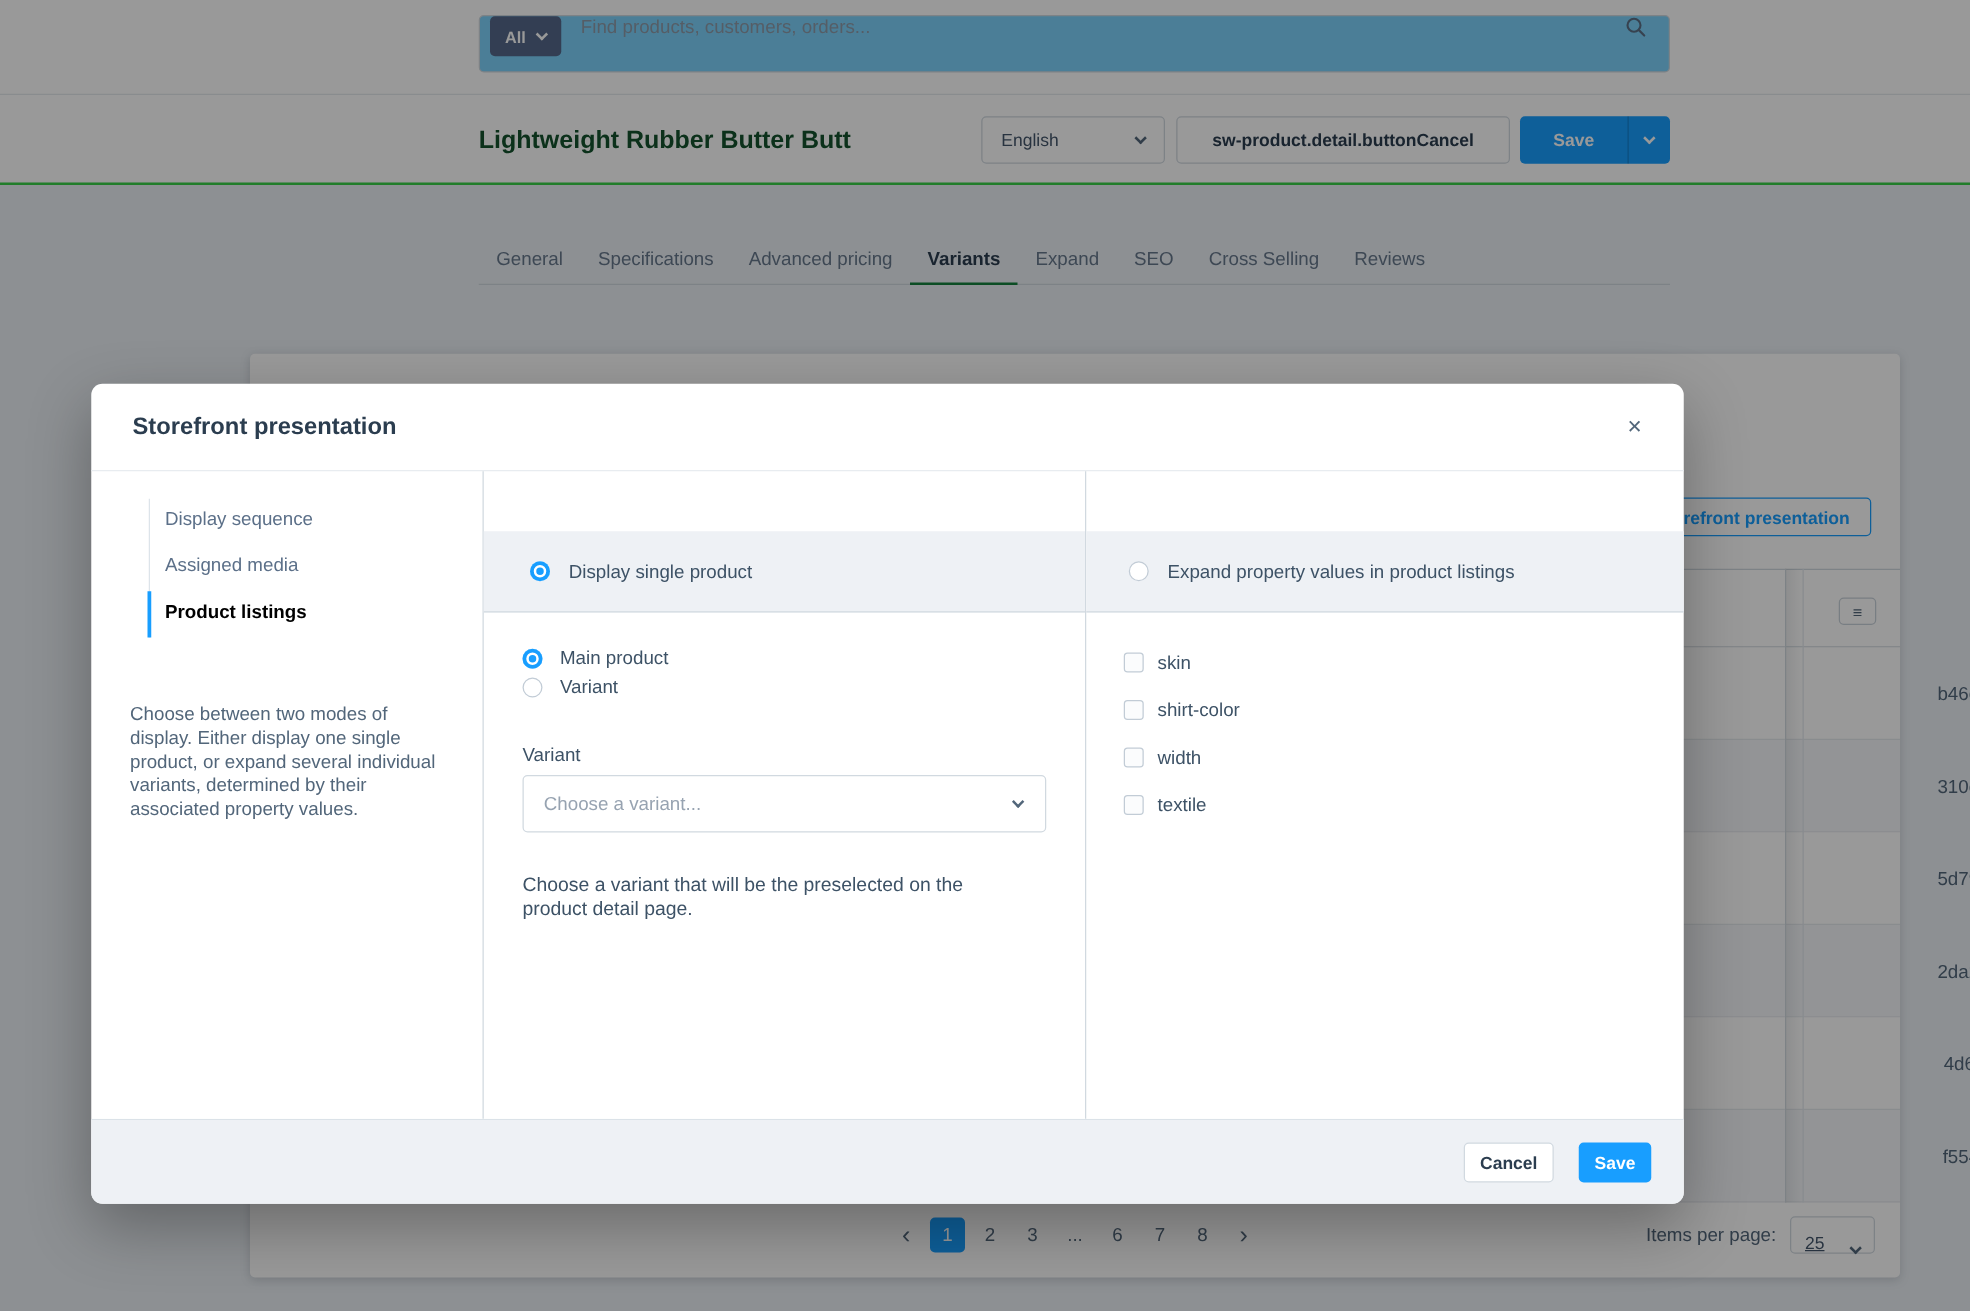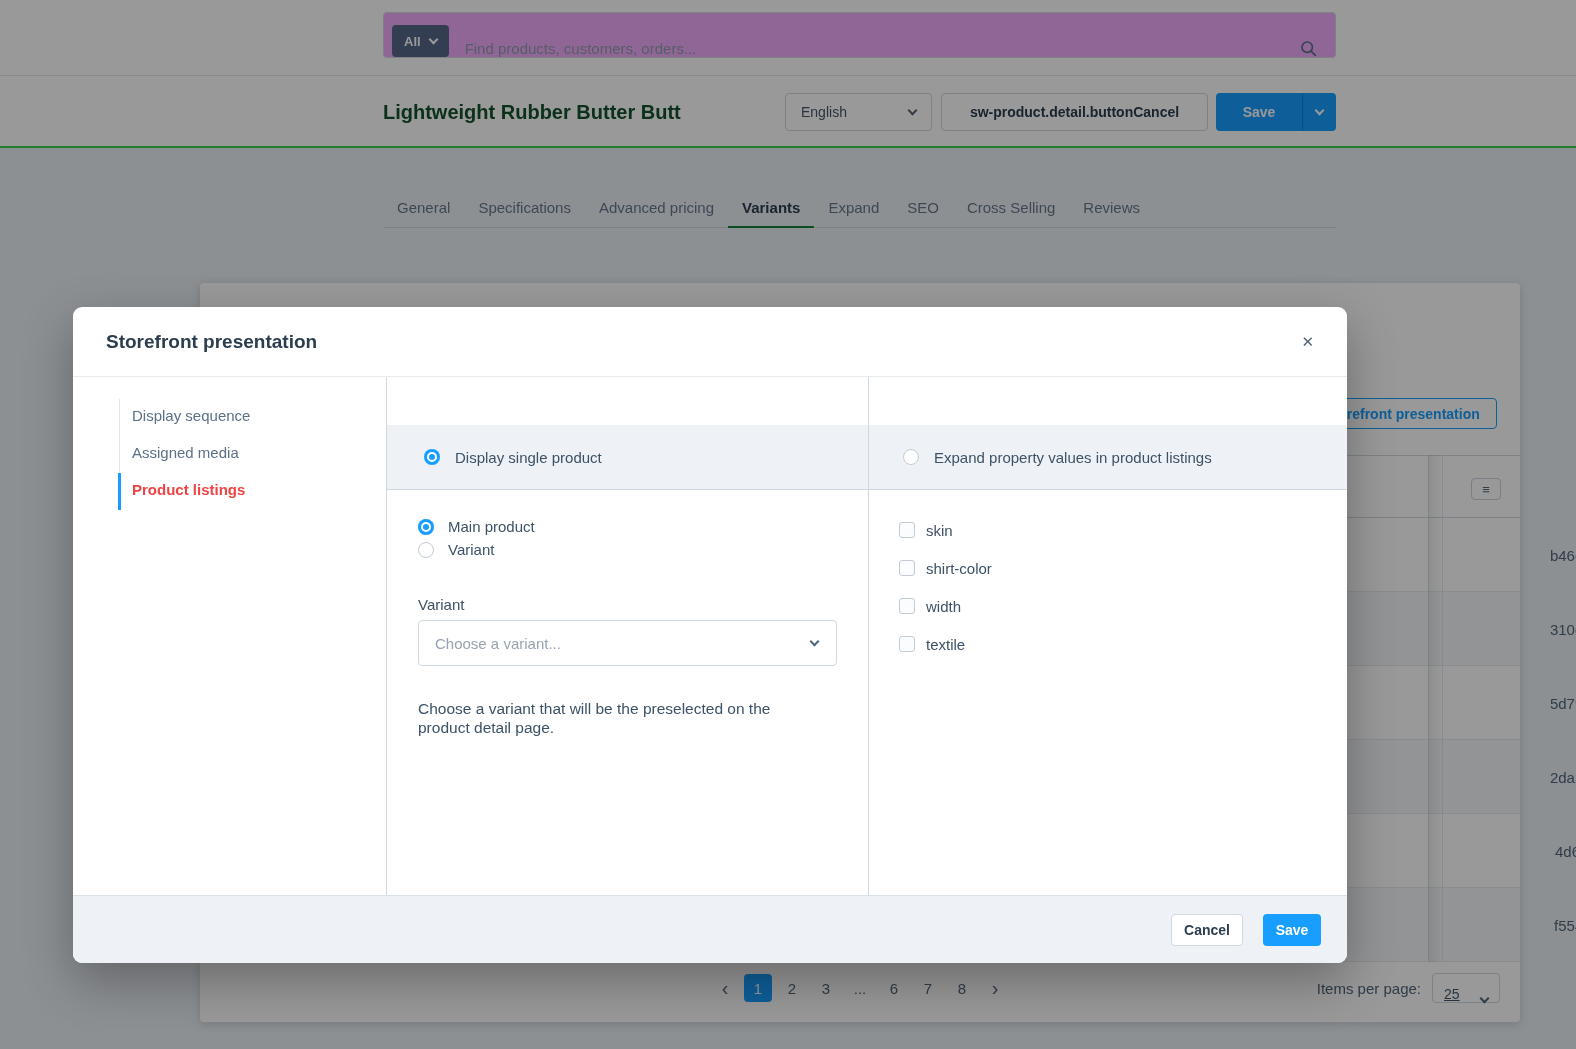--- a/index.html
+++ b/index.html
@@ -3,22 +3,22 @@
 <meta charset="utf-8">
 <style>
   * { margin:0; padding:0; box-sizing:border-box; }
   html,body { background:#8b9199; }
   #app {
     position:relative; width:1576px; height:1049px; overflow:hidden;
     background:#ebf0f5; font-family:"Liberation Sans", sans-serif; color:#52667a;
   }
   
   .topbar { position:absolute; left:0; top:0; width:1576px; height:76px; background:#fff; border-bottom:1px solid #e5e9ed; }
-  .searchbox { position:absolute; left:383px; top:12px; width:953px; height:46px; background:#f0abfc;
-    border:1px solid #d1d9e0; border-radius:4px; display:flex; align-items:flex-end; }
+  .searchbox { position:absolute; left:383px; top:12px; width:953px; height:46px; background:#7dd3fc;
+    border:1px solid #d1d9e0; border-radius:4px; display:flex; align-items:flex-start; }
   .search-chip { margin-left:8px; background:#55688a; color:#fff; border-radius:4px; height:32px;
     display:flex; align-items:center; gap:9px; padding:0 12px; font-size:13px; font-weight:700; cursor:pointer; }
   .searchbox input { border:none; outline:none; flex:1; font-size:15px; color:#52667a; padding-left:16px;
     font-family:"Liberation Sans", sans-serif; background:transparent; }
   .searchbox input::placeholder { color:#8e9cab; }
   .mag { margin-right:18px; display:flex; }
   .chev { display:inline-block; width:7px; height:7px; border-right:2px solid currentColor; border-bottom:2px solid currentColor;
     transform:rotate(45deg); margin-top:-4px; }
   
   .smartbar { position:absolute; left:0; top:76px; width:1576px; height:72px; background:#fff; border-bottom:2px solid #37d046; }
@@ -77,21 +77,21 @@
   .c3 .band { padding-left:34px; }
   .band-label { font-size:15px; color:#3d5266; }
   .radio { width:16px; height:16px; border-radius:50%; background:#fff; border:1px solid #c2ccd6; flex:none; cursor:pointer; }
   .radio.on { border:none; background:#189eff; box-shadow:inset 0 0 0 3px #189eff, inset 0 0 0 5px #fff; }
   .checkbox { width:16px; height:16px; border-radius:3px; background:#fbfcfd; border:1px solid #c2ccd6; flex:none; cursor:pointer; }
   
   .mnav { position:absolute; left:16px; top:20px; width:100%; }
   .mnav-rail { position:absolute; left:30px; top:2px; height:111px; width:1px; background:#dde4ea; }
   .mnav-active-bar { position:absolute; left:29px; top:76px; height:37px; width:3px; background:#189eff; }
   .mnav-item { height:37px; line-height:37px; padding-left:43px; font-size:15px; color:#5c7089; cursor:pointer; }
-  .mnav-item.active { color:#ef4444; font-weight:700; }
+  .mnav-item.active { color:#000000; font-weight:700; }
   .m-desc { position:absolute; left:31px; top:185px; width:250px; font-size:15px; line-height:19px; color:#52667a; }
   
   .radio-row { display:flex; align-items:center; gap:14px; }
   .c2 .content { padding:28px 0 0 31px; }
   .c2 .radio-row + .radio-row { margin-top:6px; }
   .radio-row .lbl { font-size:15px; color:#3d5266; }
   .field-label { margin-top:38px; font-size:15px; color:#3d5266; }
   .select { margin-top:7px; width:419px; height:46px; border:1px solid #d1d9e0; border-radius:4px; background:#fff;
     display:flex; align-items:center; justify-content:space-between; padding:0 18px 0 16px; cursor:pointer; }
   .select .ph { font-size:15px; color:#97a3b1; }
@@ -225,20 +225,21 @@
     <div class="modal-body">
 
       <div class="mcol c1">
         <div class="mnav">
           <div class="mnav-rail"></div>
           <div class="mnav-active-bar"></div>
           <div class="mnav-item">Display sequence</div>
           <div class="mnav-item">Assigned media</div>
           <div class="mnav-item active">Product listings</div>
         </div>
+        <div class="m-desc">Choose between two modes of display. Either display one single product, or expand several individual variants, determined by their associated property values.</div>
       </div>
 
       <div class="mcol c2">
         <div class="band">
           <span class="radio on"></span>
           <span class="band-label">Display single product</span>
         </div>
         <div class="content">
           <div class="radio-row">
             <span class="radio on"></span>

